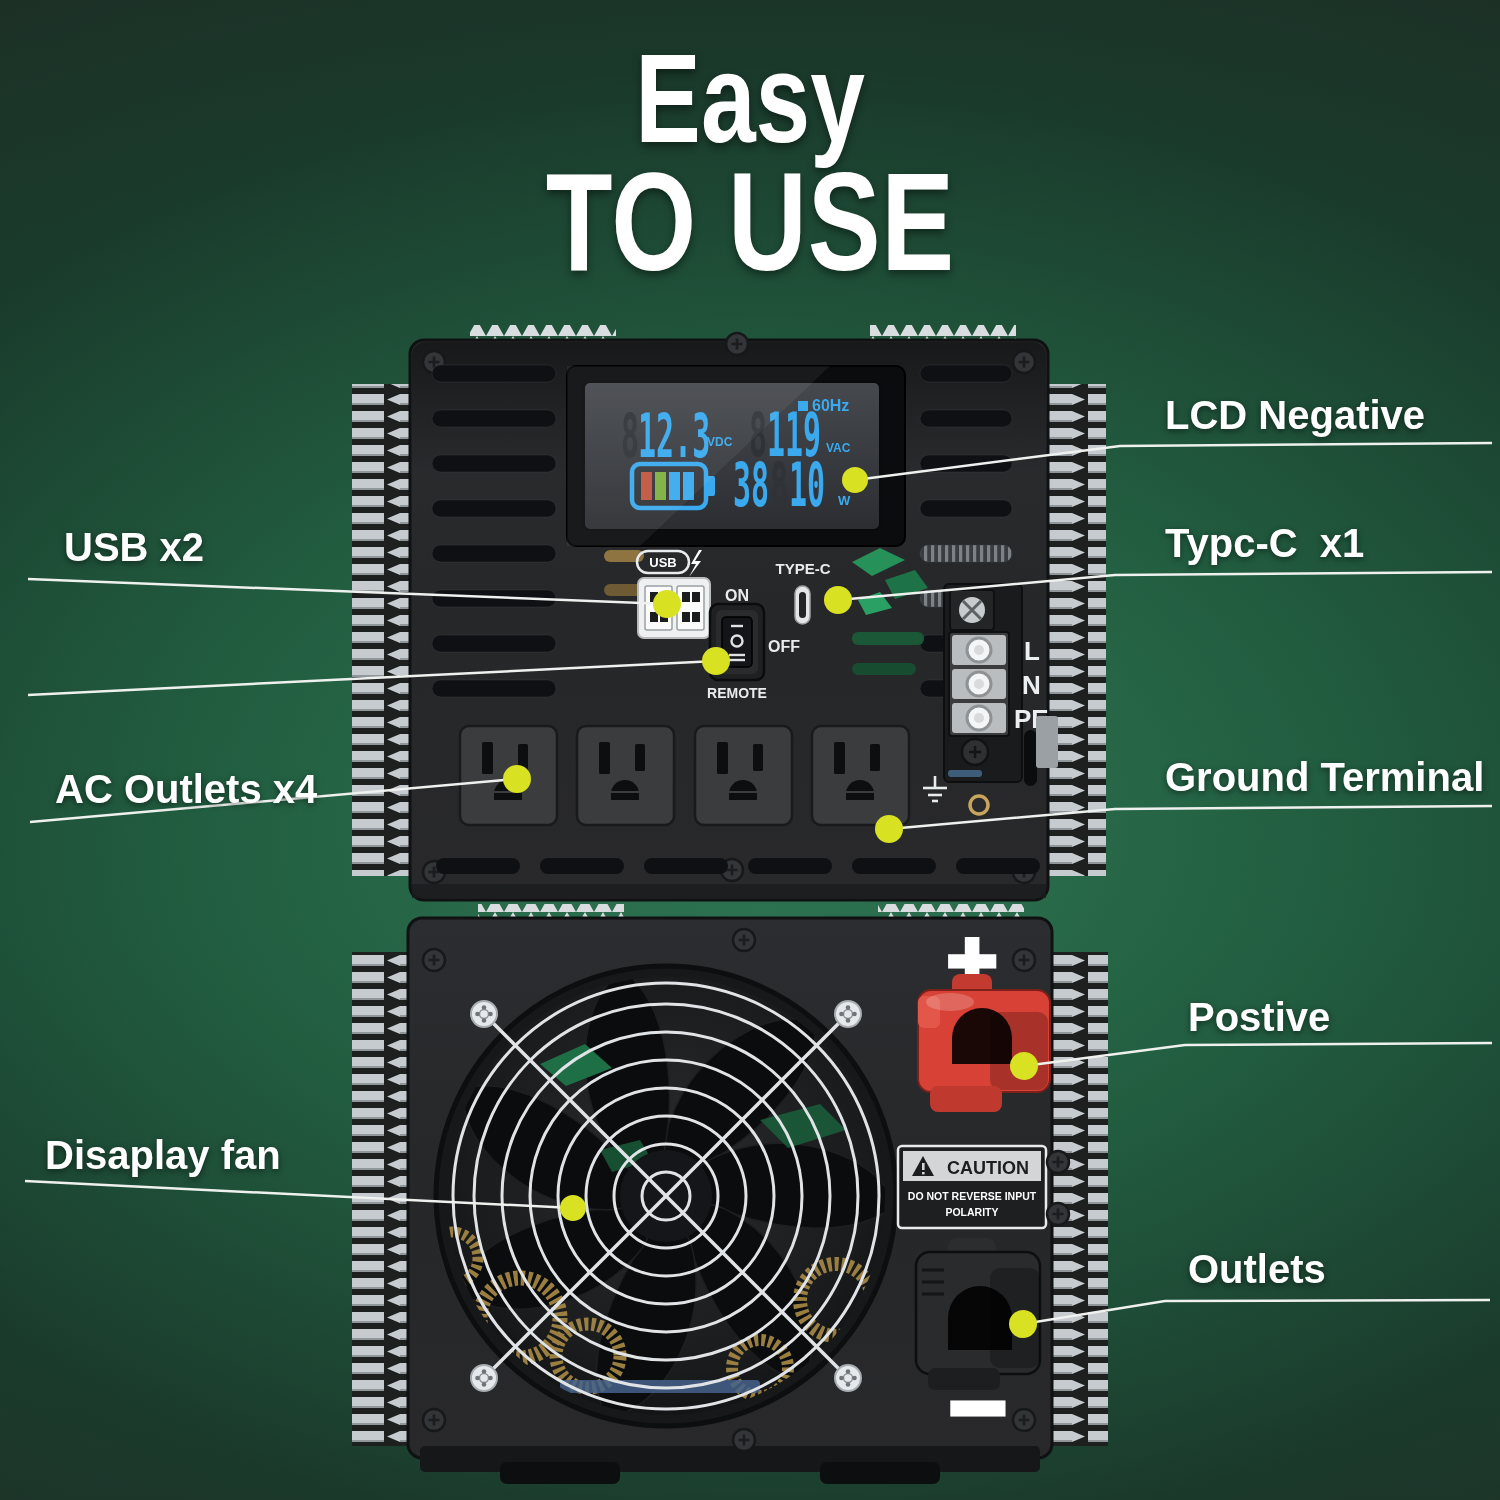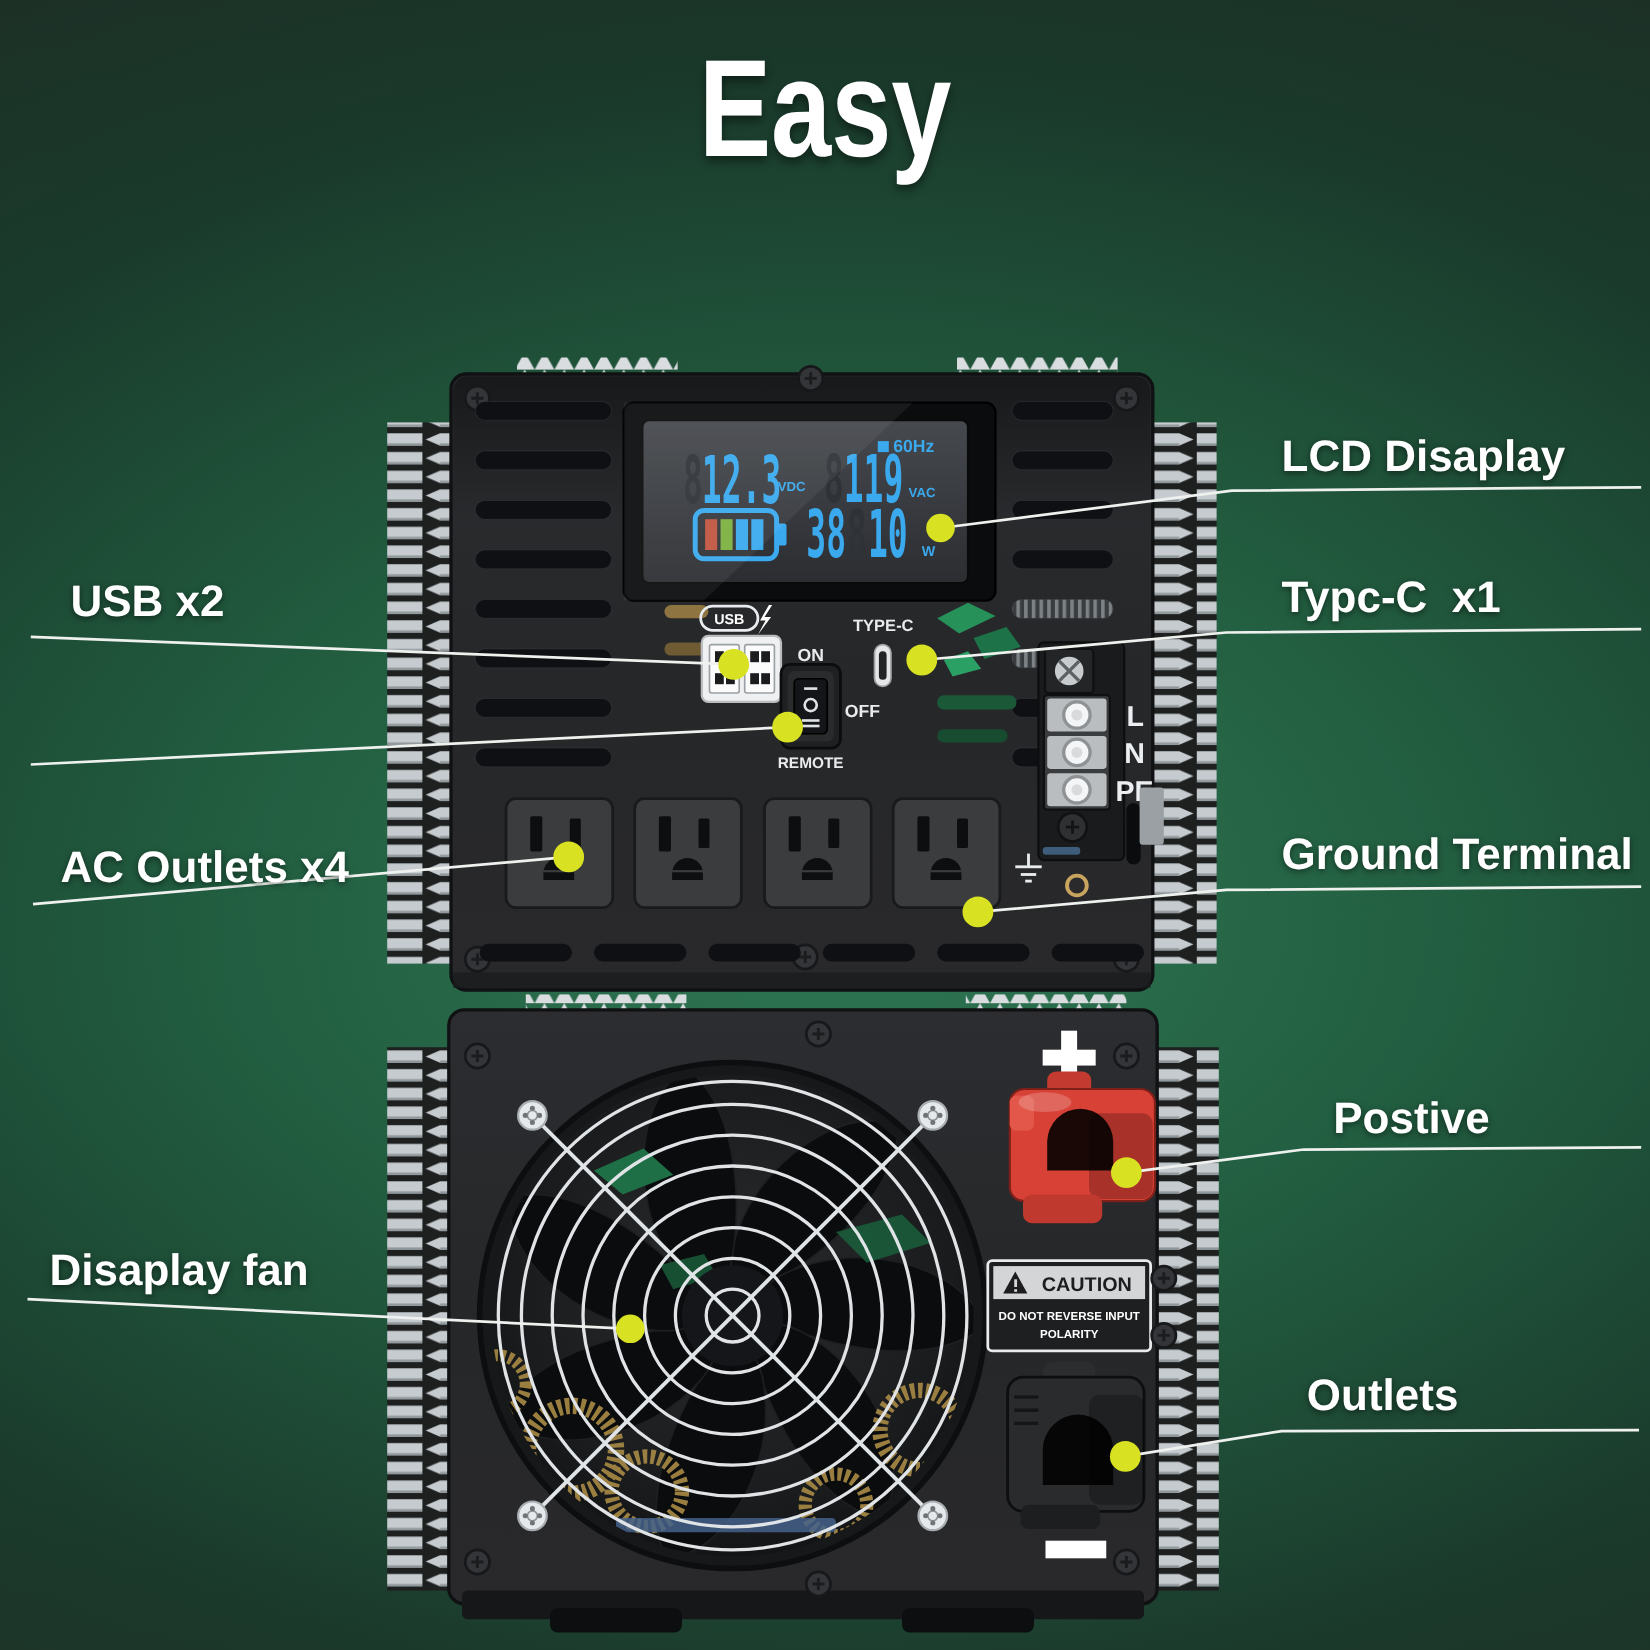--- a/index.html
+++ b/index.html
@@ -18,20 +18,21 @@
   .lbl{position:absolute;color:#fff;font-weight:700;font-size:40px;line-height:1.05;
     white-space:pre;text-shadow:0 2px 6px rgba(0,0,0,.5);}
   svg.scene{position:absolute;left:0;top:0;}
 </style>
 </head>
 <body>
 
 <div class="canvas">
 
   <div class="title title-line1"><span class="sq">Easy</span></div>
+  <div class="title title-line2"><span class="sq">TO USE</span></div>
 
   <svg class="scene" width="1500" height="1500" viewBox="0 0 1500 1500">
     <defs>
       <linearGradient id="gBody" x1="0" y1="0" x2="0" y2="1">
         <stop offset="0" stop-color="#2c2d30"></stop>
           <stop offset=".5" stop-color="#262729"></stop>
           <stop offset="1" stop-color="#29292c"></stop>
       </linearGradient>
       <linearGradient id="gTopShade" x1="0" y1="0" x2="0" y2="1">
         <stop offset="0" stop-color="rgba(0,0,0,.45)"></stop>
@@ -415,19 +416,19 @@
       <circle cx="838" cy="600" r="14"></circle>
       <circle cx="889" cy="829" r="14"></circle>
       <circle cx="1024" cy="1066" r="14"></circle>
       <circle cx="1023" cy="1324" r="14"></circle>
     </g>
   </svg>
 
   <div class="lbl" style="left:32px;top:526px;margin-left:32px;">USB x2</div>
   <div class="lbl" style="left:55px;top:768px;text-align:center;">AC Outlets x4</div>
   <div class="lbl" style="left:45px;top:1134px;">Disaplay fan</div>
-  <div class="lbl" style="left:1165px;top:394px;">LCD Disaplay</div>
+  <div class="lbl" style="left:1165px;top:394px;">LCD Negative</div>
   <div class="lbl" style="left:1165px;top:522px;">Typc-C  x1</div>
   <div class="lbl" style="left:1165px;top:756px;text-align:right;">Ground Terminal</div>
-  <div class="lbl" style="left:1188px;top:996px;margin-left:24px;">Postive</div>
+  <div class="lbl" style="left:1188px;top:996px;">Postive</div>
   <div class="lbl" style="left:1188px;top:1248px;">Outlets</div>
 
 </div>
 
 </body></html>

